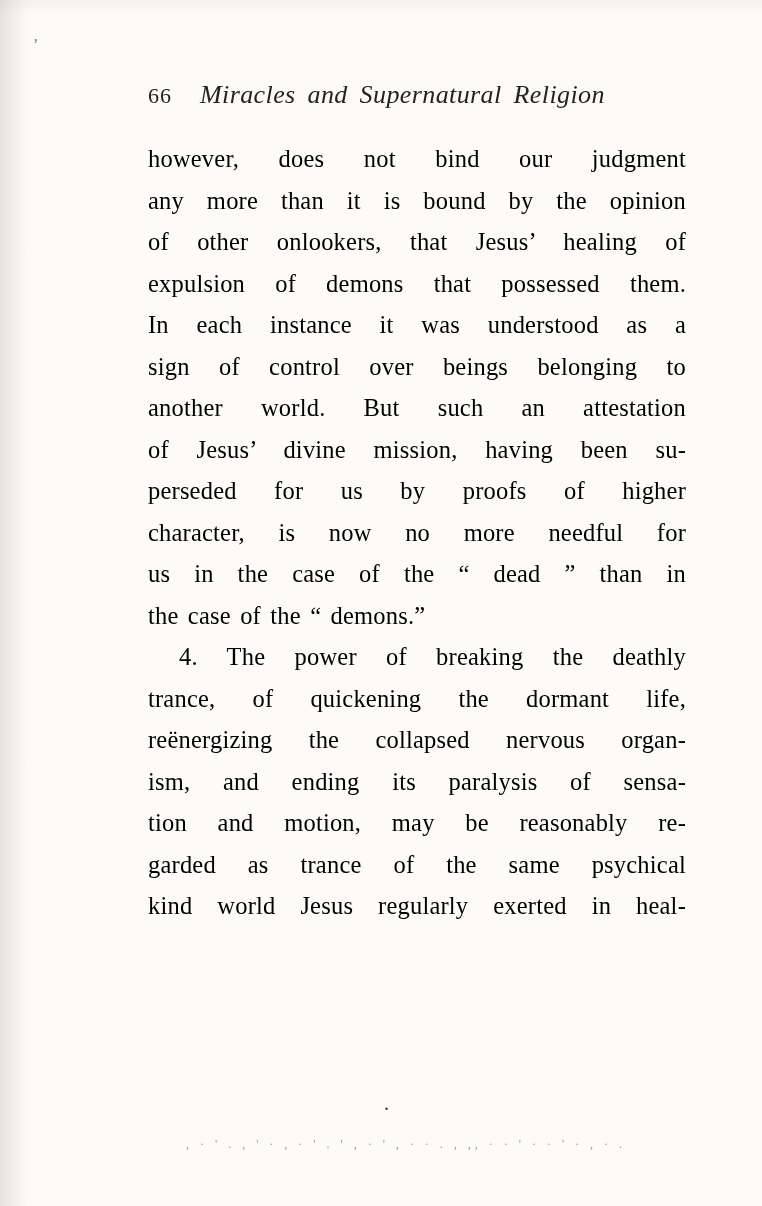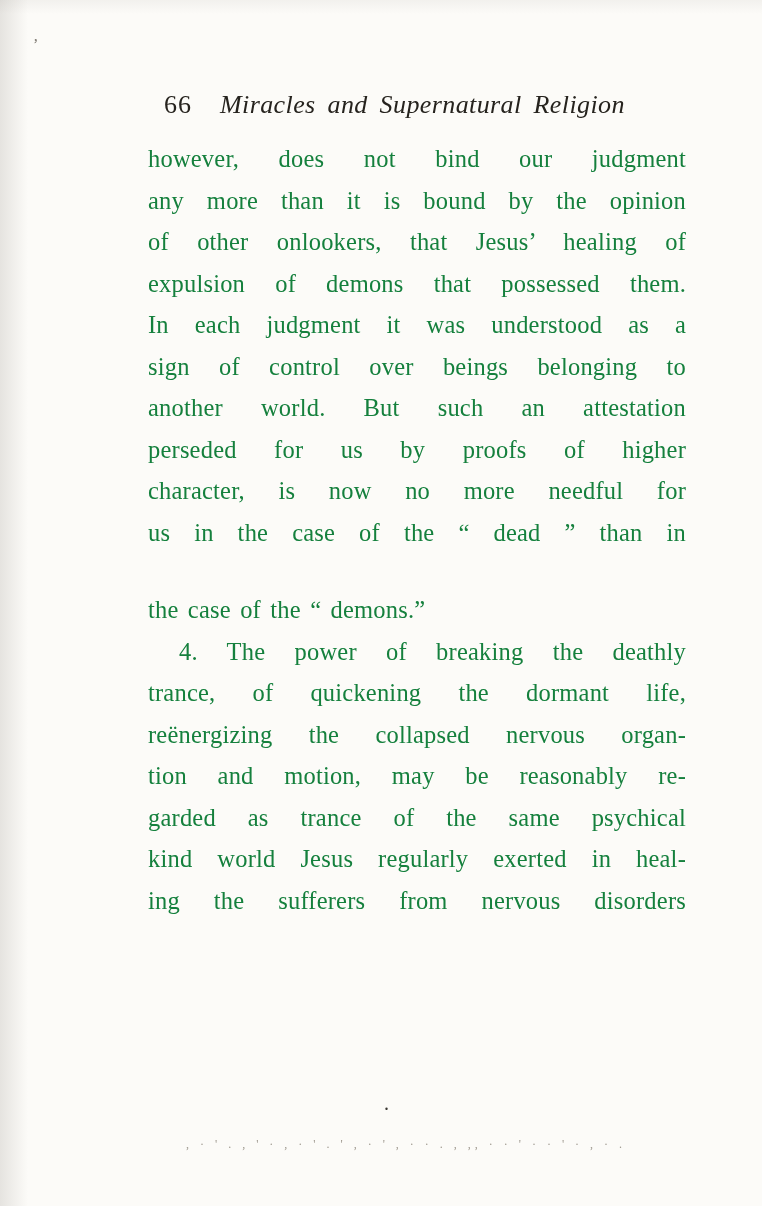--- a/index.html
+++ b/index.html
@@ -39,54 +39,51 @@
   .header {
     position: absolute;
     left: 148px;
     top: 80px;
     width: 538px;
     display: flex;
     align-items: baseline;
     color: #26231e;
   }
   .page-number {
-    font-size: 26px;
+    font-size: 22px;
     letter-spacing: 1px;
-    margin-left: 16px;
   }
   .running-title {
     font-style: italic;
     font-size: 26px;
     margin-left: 28px;
     letter-spacing: 0.4px;
     word-spacing: 5px;
     white-space: nowrap;
-    margin-top: 10px;
   }
   .body-text {
     position: absolute;
     left: 148px;
     top: 138px;
     width: 538px;
-    color: #15803d;
+    color: #000000;
     font-size: 24.5px;
   }
   .line {
     height: 41.5px;
     line-height: 41.5px;
     white-space: nowrap;
     text-align: justify;
     text-align-last: justify;
     word-spacing: 2px;
     letter-spacing: 0.2px;
   }
   .line.flush {
     text-align-last: left;
     word-spacing: 3px;
-    margin-top: 36px;
   }
   .line.indent {
     padding-left: 31px;
   }
   .center-dot {
     position: absolute;
     left: 384px;
     top: 1092px;
     font-size: 20px;
     color: #3a3732;
@@ -120,34 +117,35 @@
   <div class="header">
     <span class="page-number">66</span>
     <span class="running-title">Miracles and Supernatural Religion</span>
   </div>
 
   <div class="body-text">
     <div class="line">however, does not bind our judgment</div>
     <div class="line">any more than it is bound by the opinion</div>
     <div class="line">of other onlookers, that Jesus’ healing of</div>
     <div class="line">expulsion of demons that possessed them.</div>
-    <div class="line">In each judgment it was understood as a</div>
+    <div class="line">In each instance it was understood as a</div>
     <div class="line">sign of control over beings belonging to</div>
     <div class="line">another world. But such an attestation</div>
+    <div class="line">of Jesus’ divine mission, having been su-</div>
     <div class="line">perseded for us by proofs of higher</div>
     <div class="line">character, is now no more needful for</div>
     <div class="line">us in the case of the “ dead ” than in</div>
     <div class="line flush">the case of the “ demons.”</div>
 
     <div class="line indent">4. The power of breaking the deathly</div>
     <div class="line">trance, of quickening the dormant life,</div>
     <div class="line">reënergizing the collapsed nervous organ-</div>
+    <div class="line">ism, and ending its paralysis of sensa-</div>
     <div class="line">tion and motion, may be reasonably re-</div>
     <div class="line">garded as trance of the same psychical</div>
     <div class="line">kind world Jesus regularly exerted in heal-</div>
-    <div class="line">ing the sufferers from nervous disorders</div>
   </div>
 
   <span class="center-dot">.</span>
 
   <div class="smudge">, · ' . , ' · , · ' . ' , · ' , · · . , ,, · · ' · · ' · , · .</div>
 
 </div>
 
 </body></html>

